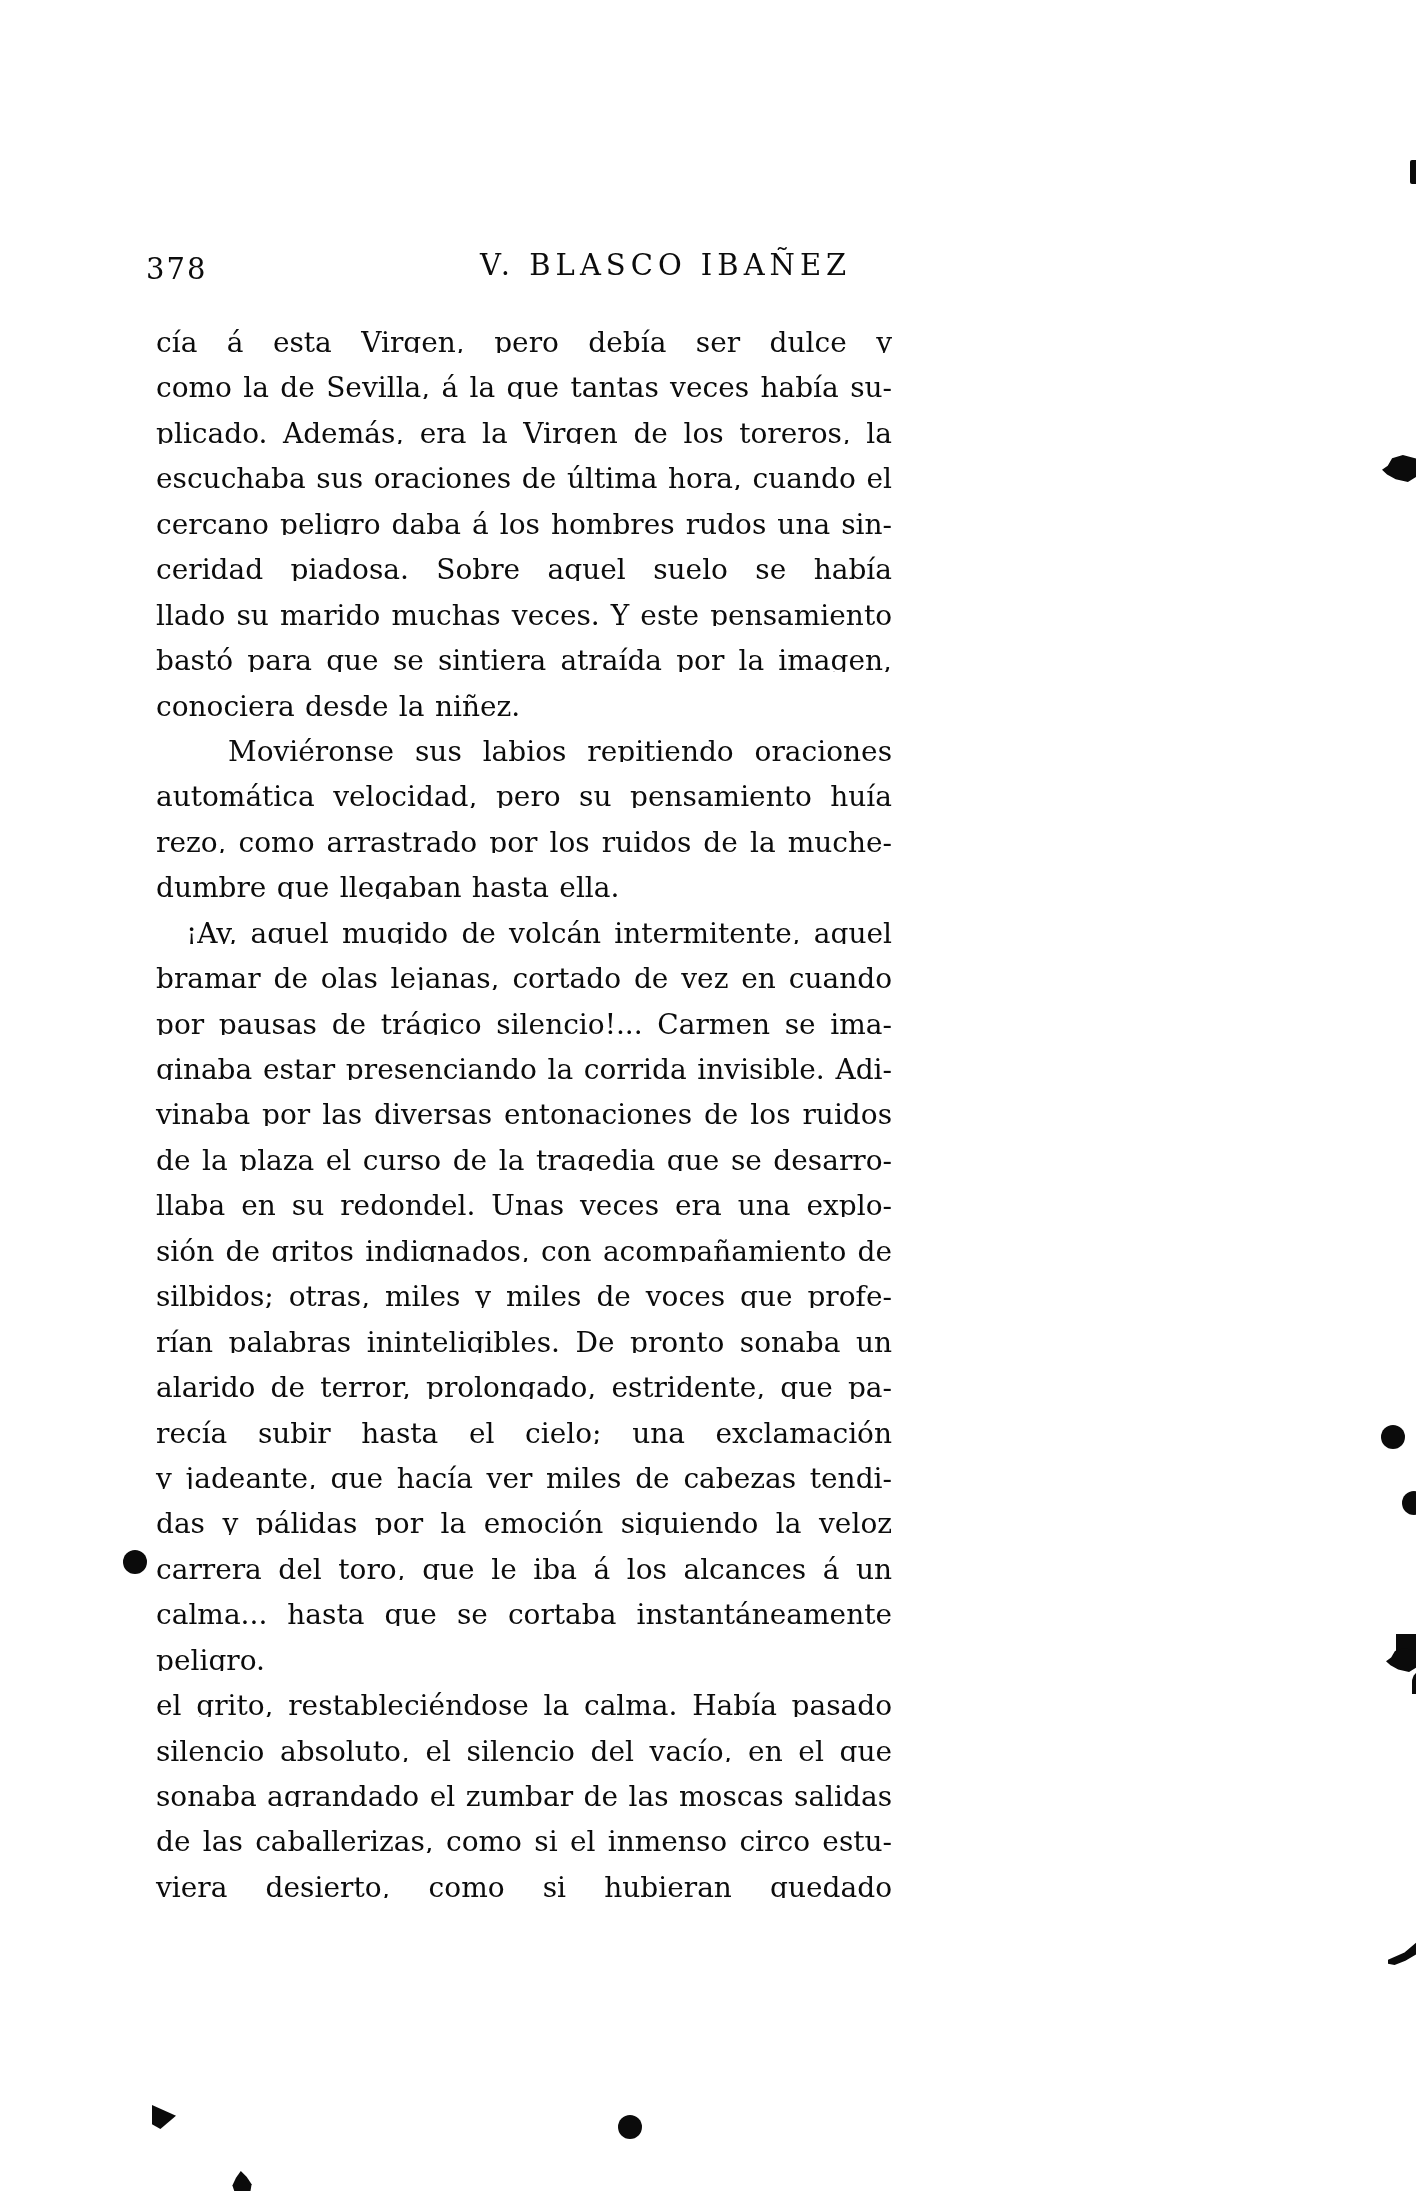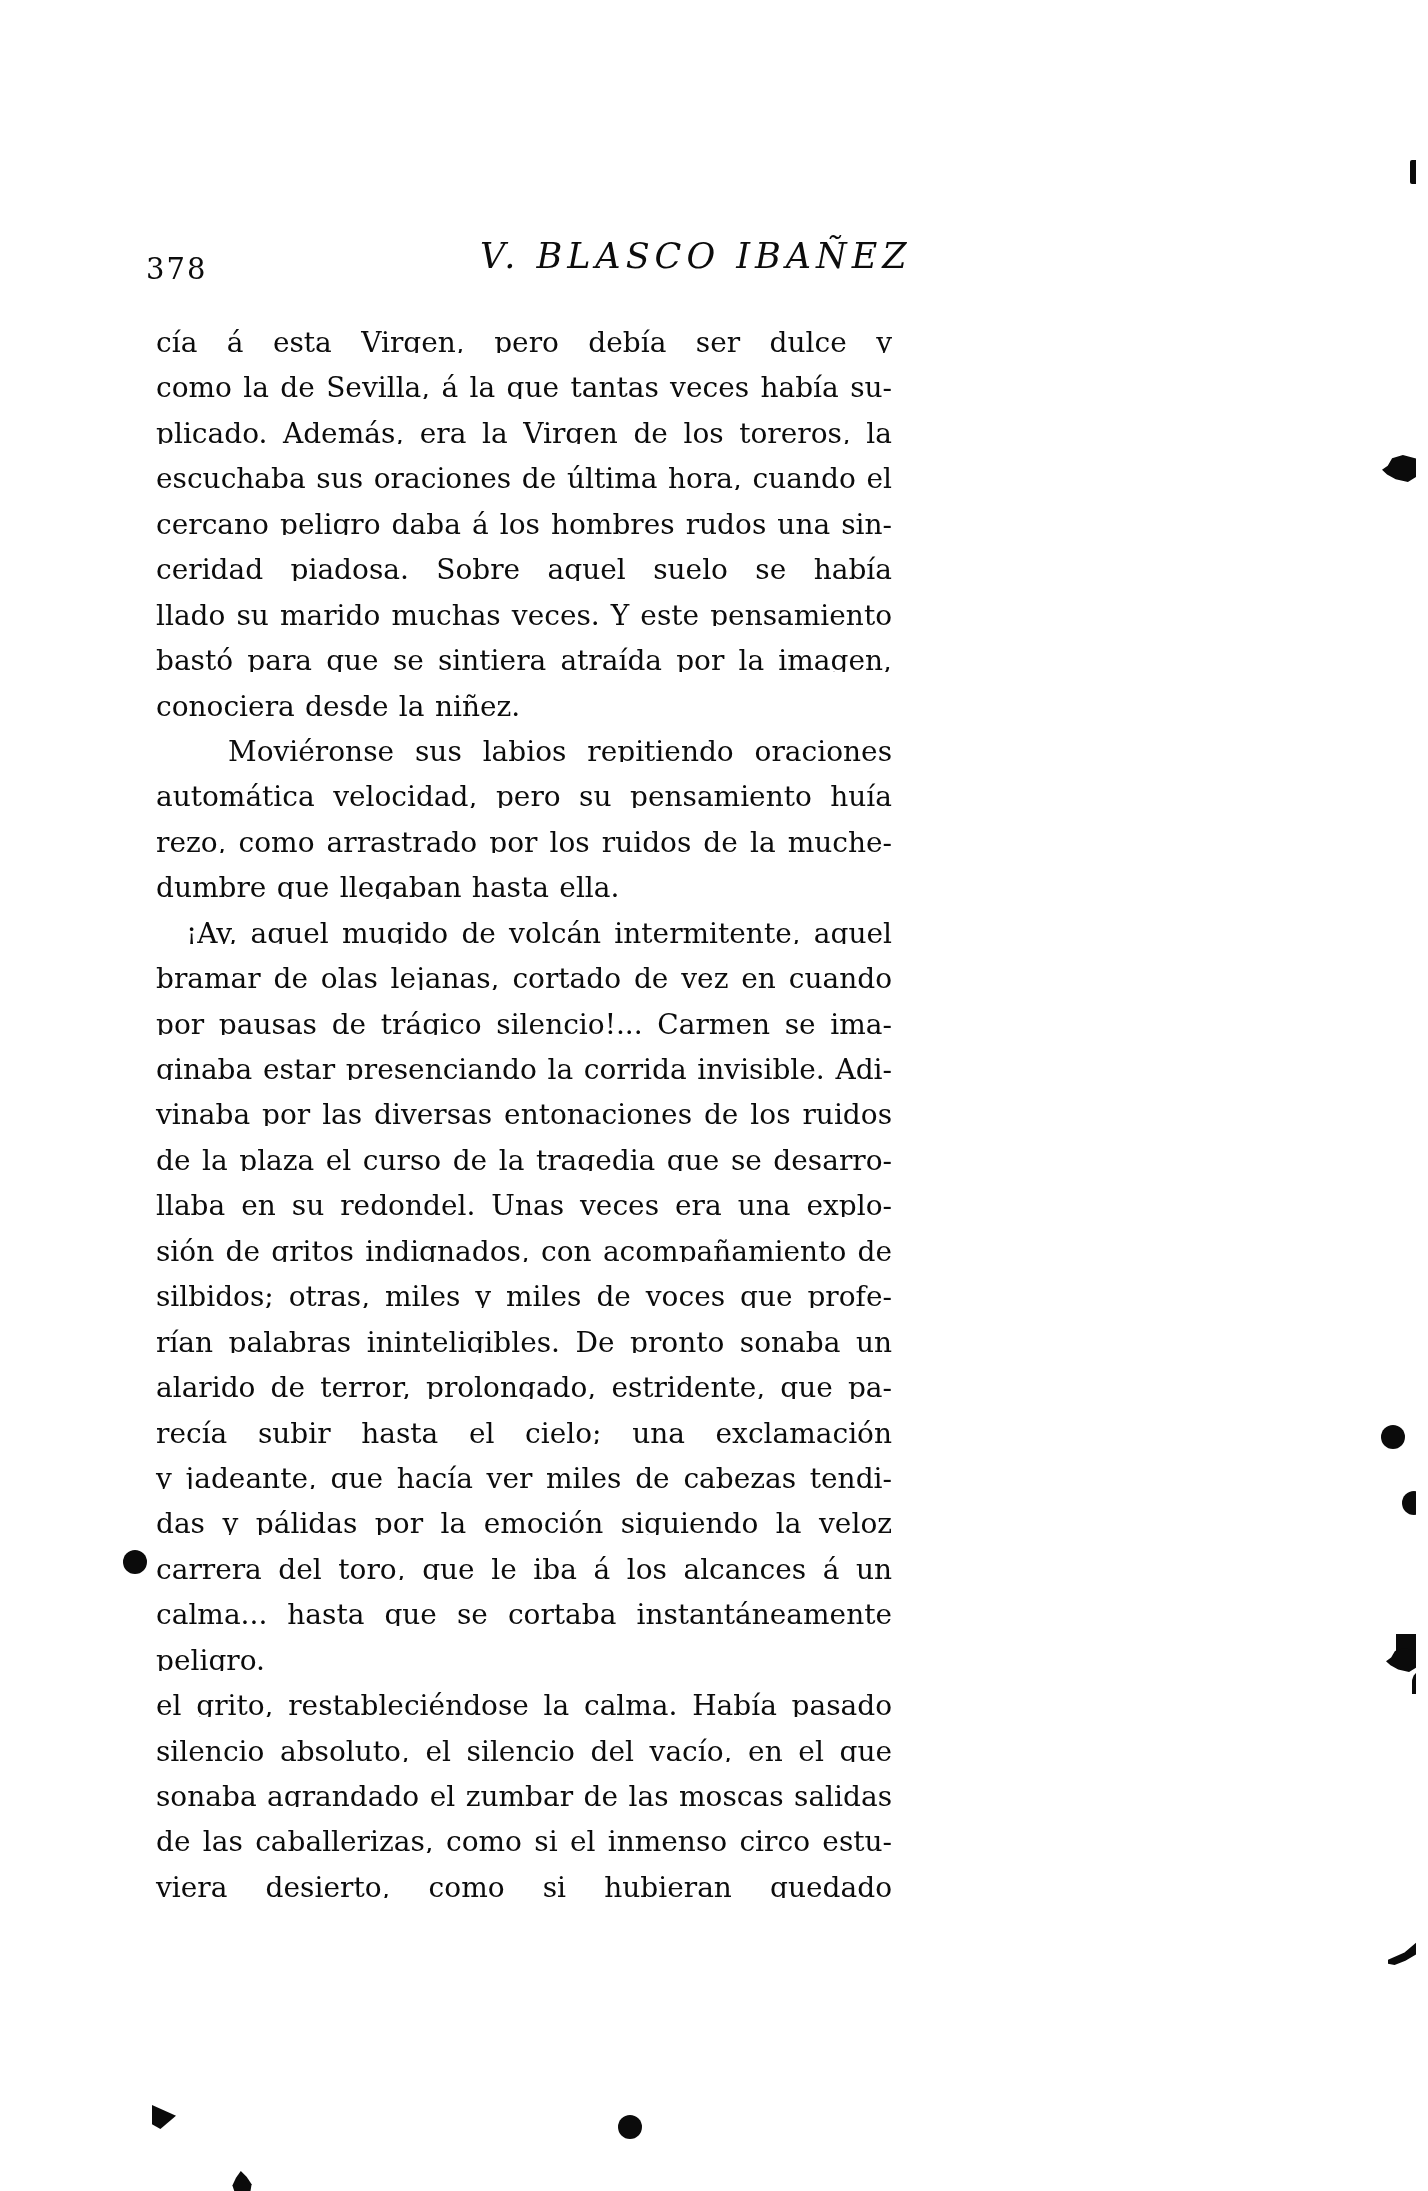--- a/index.html
+++ b/index.html
@@ -16,23 +16,22 @@
   .folio {
     position: absolute;
     left: 110px;
     top: 216px;
     font-size: 29px;
     letter-spacing: 2px;
   }
   .head-title {
     position: absolute;
     left: 444px;
-    top: 200px;
-    font-size: 35px;
-    font-style: italic;
+    top: 212px;
+    font-size: 29px;
     letter-spacing: 5px;
     white-space: nowrap;
   }
   .text-block {
     position: absolute;
     left: 108px;
     top: 272px;
     width: 784px;
   }
   .ln {

